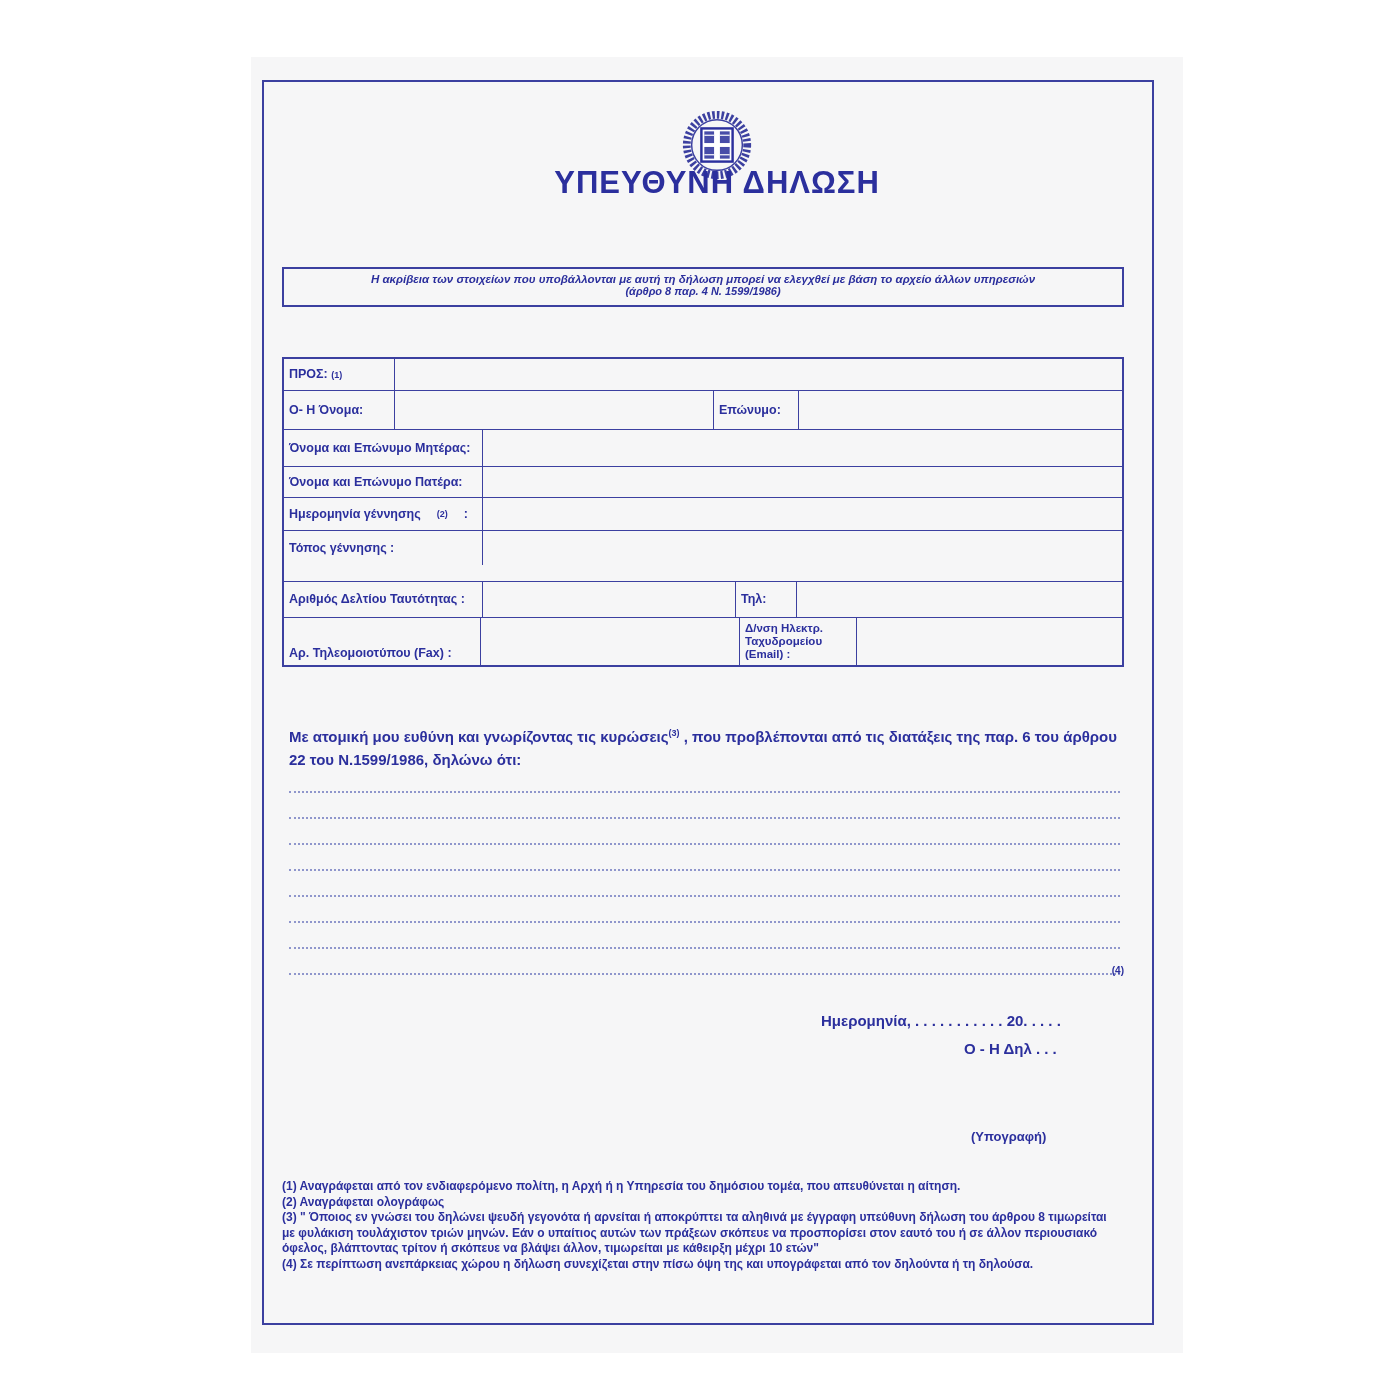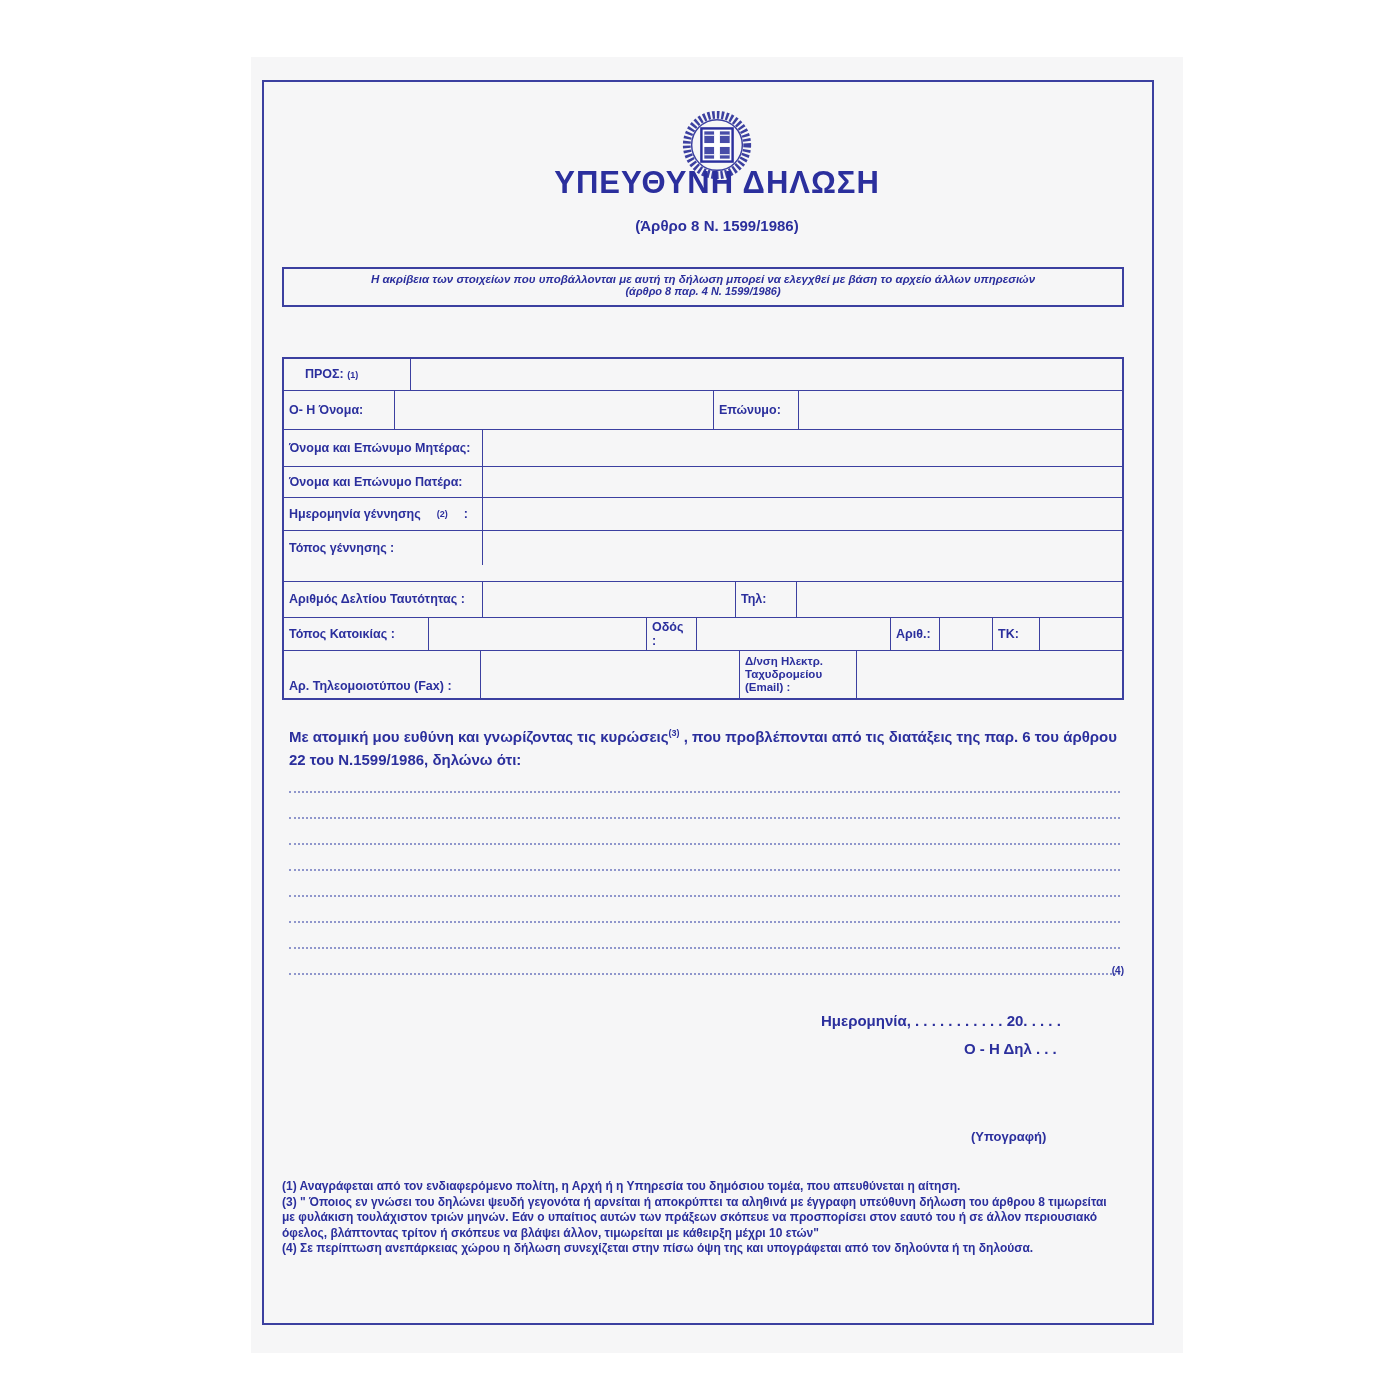--- a/index.html
+++ b/index.html
@@ -18,21 +18,21 @@
     font-size:31px;font-weight:bold;letter-spacing:1px;}
   .doc-subtitle{position:absolute;top:160px;left:0;right:0;text-align:center;color:var(--ink);
     font-size:15px;font-weight:bold;}
   .notice{position:absolute;left:31px;top:210px;width:842px;height:40px;border:2px solid var(--line);
     text-align:center;color:var(--ink);font-family:Liberation Sans, sans-serif;font-weight:bold;padding-top:4px;}
   .notice .n1{font-size:11.5px;font-style:italic;}
   .notice .n2{font-size:11px;font-style:italic;}
   .ud-table{position:absolute;left:31px;top:300px;width:842px;border:2px solid var(--line);
     color:var(--ink);}
   .t-row{display:flex;align-items:stretch;border-top:1.5px solid var(--line);}
-  .t-row:first-child{border-top:none;padding-left:16px;}
+  .t-row:first-child{border-top:none;}
   .t-cell{border-left:1.5px solid var(--line);display:flex;align-items:center;
     padding:2px 5px;font-size:12.5px;font-weight:bold;line-height:1.15;}
   .t-cell:first-child{border-left:none;}
   .cell-input{flex:1;border:none;outline:none;background:transparent;align-self:stretch;
     border-left:1.5px solid var(--line);font-size:13px;color:var(--ink);padding:0 5px;min-width:0;}
   sup{font-size:9px;vertical-align:super;line-height:0;}
   .decl-intro{position:absolute;left:38px;top:668px;width:833px;color:var(--ink);
     font-size:15px;font-weight:bold;line-height:23px;}
   .decl-lines{position:absolute;left:38px;top:710px;width:831px;}
   .decl-line{height:26px;border-bottom:2px dotted var(--dot);position:relative;cursor:text;}
@@ -62,21 +62,20 @@
         <rect x="27" y="42" width="10" height="12" fill="#474ca8"></rect>
         <rect x="43" y="42" width="10" height="12" fill="#474ca8"></rect>
         <line x1="27" y1="30" x2="37" y2="30" stroke="#ffffff" stroke-width="1.2"></line>
         <line x1="43" y1="30" x2="53" y2="30" stroke="#ffffff" stroke-width="1.2"></line>
         <line x1="27" y1="50" x2="37" y2="50" stroke="#ffffff" stroke-width="1.2"></line>
         <line x1="43" y1="50" x2="53" y2="50" stroke="#ffffff" stroke-width="1.2"></line>
       </svg>
     </div>
 
     <div class="doc-title">ΥΠΕΥΘΥΝΗ ΔΗΛΩΣΗ</div>
-    <div class="doc-subtitle">(Άρθρο 8 Ν. 1599/1986)</div>
 
     <div class="notice">
       <div class="n1">Η ακρίβεια των στοιχείων που υποβάλλονται με αυτή τη δήλωση μπορεί να ελεγχθεί με βάση το αρχείο άλλων υπηρεσιών</div>
       <div class="n2">(άρθρο 8 παρ. 4 Ν. 1599/1986)</div>
     </div>
 
     <div class="ud-table">
 
       <div class="t-row" style="height:31px;">
         <div class="t-cell" style="width:110px;">
@@ -116,30 +115,20 @@
         <input class="cell-input" style="">
       </div>
 
       <div class="t-row" style="height:36px;margin-top:16px;">
         <div class="t-cell" style="width:198px;">Αριθμός Δελτίου Ταυτότητας :</div>
         <input class="cell-input" style="flex: 0 0 253px;">
         <div class="t-cell" style="width:61px;">Τηλ:</div>
         <input class="cell-input" style="">
       </div>
 
-      <div class="t-row" style="height:33px;">
-        <div class="t-cell" style="width:144px;">Τόπος Κατοικίας :</div>
-        <input class="cell-input" style="flex: 0 0 218px;">
-        <div class="t-cell" style="width:50px;">Οδός :</div>
-        <input class="cell-input" style="flex: 0 0 194px;">
-        <div class="t-cell" style="width:49px;">Αριθ.:</div>
-        <input class="cell-input" style="flex: 0 0 53px;">
-        <div class="t-cell" style="width:47px;">ΤΚ:</div>
-        <input class="cell-input" style="">
-      </div>
 
       <div class="t-row" style="height:48px;">
         <div class="t-cell" style="width:196px;align-items:flex-end;padding-bottom:5px;">Αρ. Τηλεομοιοτύπου (Fax) :</div>
         <input class="cell-input" style="flex: 0 0 259px;">
         <div class="t-cell email-label">Δ/νση Ηλεκτρ. Ταχυδρομείου (Email) :</div>
         <input class="cell-input" style="">
       </div>
 
     </div>
 
@@ -159,18 +148,19 @@
         <span class="endsup">(4)</span>
       </div>
     </div>
 
     <div class="closing-date">Ημερομηνία,  . . . . . . . . . . .  20. . . . .</div>
     <div class="closing-decl">Ο - Η Δηλ . . .</div>
     <div class="closing-sign">(Υπογραφή)</div>
 
     <div class="footnotes">
       <p class="footnote">(1) Αναγράφεται από τον ενδιαφερόμενο πολίτη, η Αρχή ή η Υπηρεσία του δημόσιου τομέα, που απευθύνεται η αίτηση.</p>
+      <p class="footnote">(2) Αναγράφεται ολογράφως</p>
       <p class="footnote">(3)  " Όποιος εν γνώσει του δηλώνει  ψευδή γεγονότα ή αρνείται ή αποκρύπτει τα αληθινά με έγγραφη υπεύθυνη δήλωση του άρθρου 8 τιμωρείται με φυλάκιση τουλάχιστον τριών μηνών. Εάν  ο  υπαίτιος  αυτών  των πράξεων σκόπευε να προσπορίσει στον εαυτό του ή σε άλλον περιουσιακό όφελος, βλάπτοντας τρίτον ή σκόπευε να βλάψει άλλον, τιμωρείται με κάθειρξη μέχρι 10 ετών"</p>
       <p class="footnote">(4) Σε περίπτωση ανεπάρκειας χώρου η δήλωση συνεχίζεται στην πίσω όψη της και υπογράφεται από τον δηλούντα ή τη δηλούσα.</p>
     </div>
 
   </div>
 </div>
 
 </body></html>

